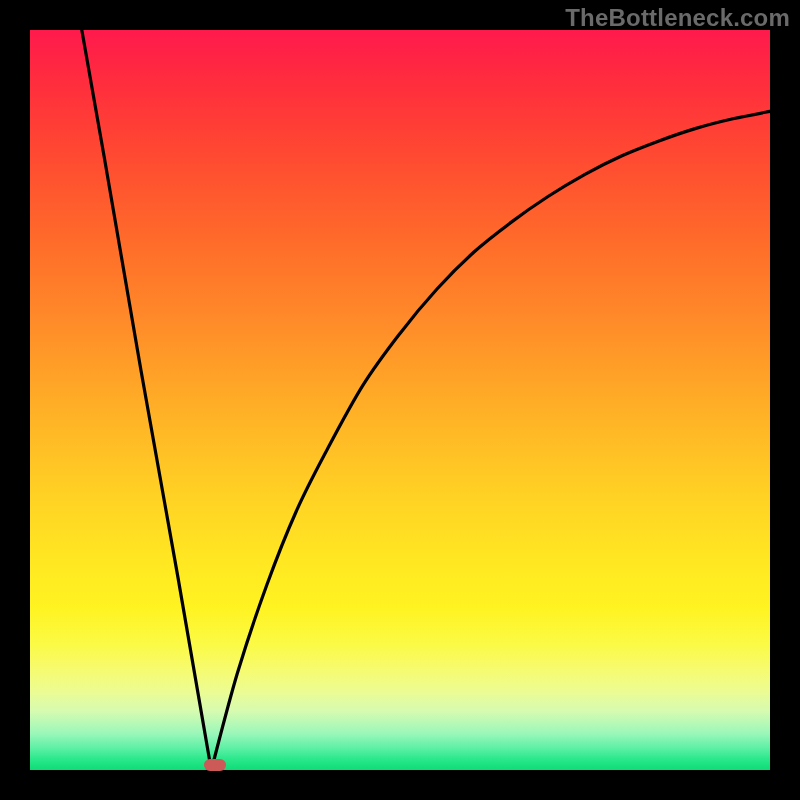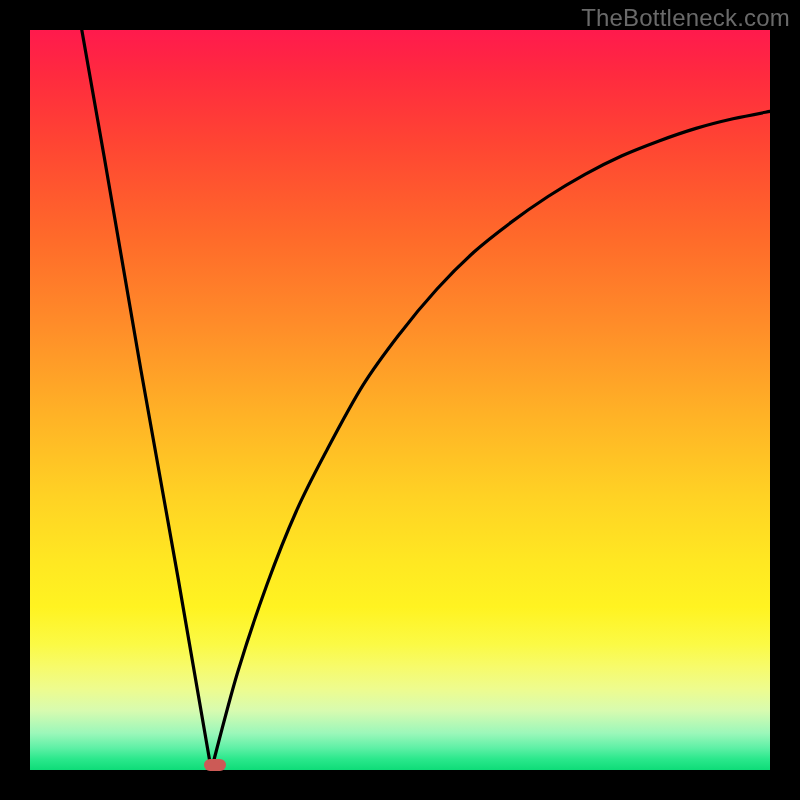--- a/index.html
+++ b/index.html
@@ -36,21 +36,21 @@
       #2be88c 98.5%,
       #0edc78 100%
     );
   }
   .watermark {
     position: absolute;
     top: 4px;
     right: 10px;
     color: #6a6a6a;
     font-size: 24px;
-    font-weight: 400;
+    font-weight: 700;
     letter-spacing: 0.2px;
   }
   svg.curve {
     position: absolute;
     left: 30px;
     top: 30px;
     width: 740px;
     height: 740px;
     overflow: visible;
   }

